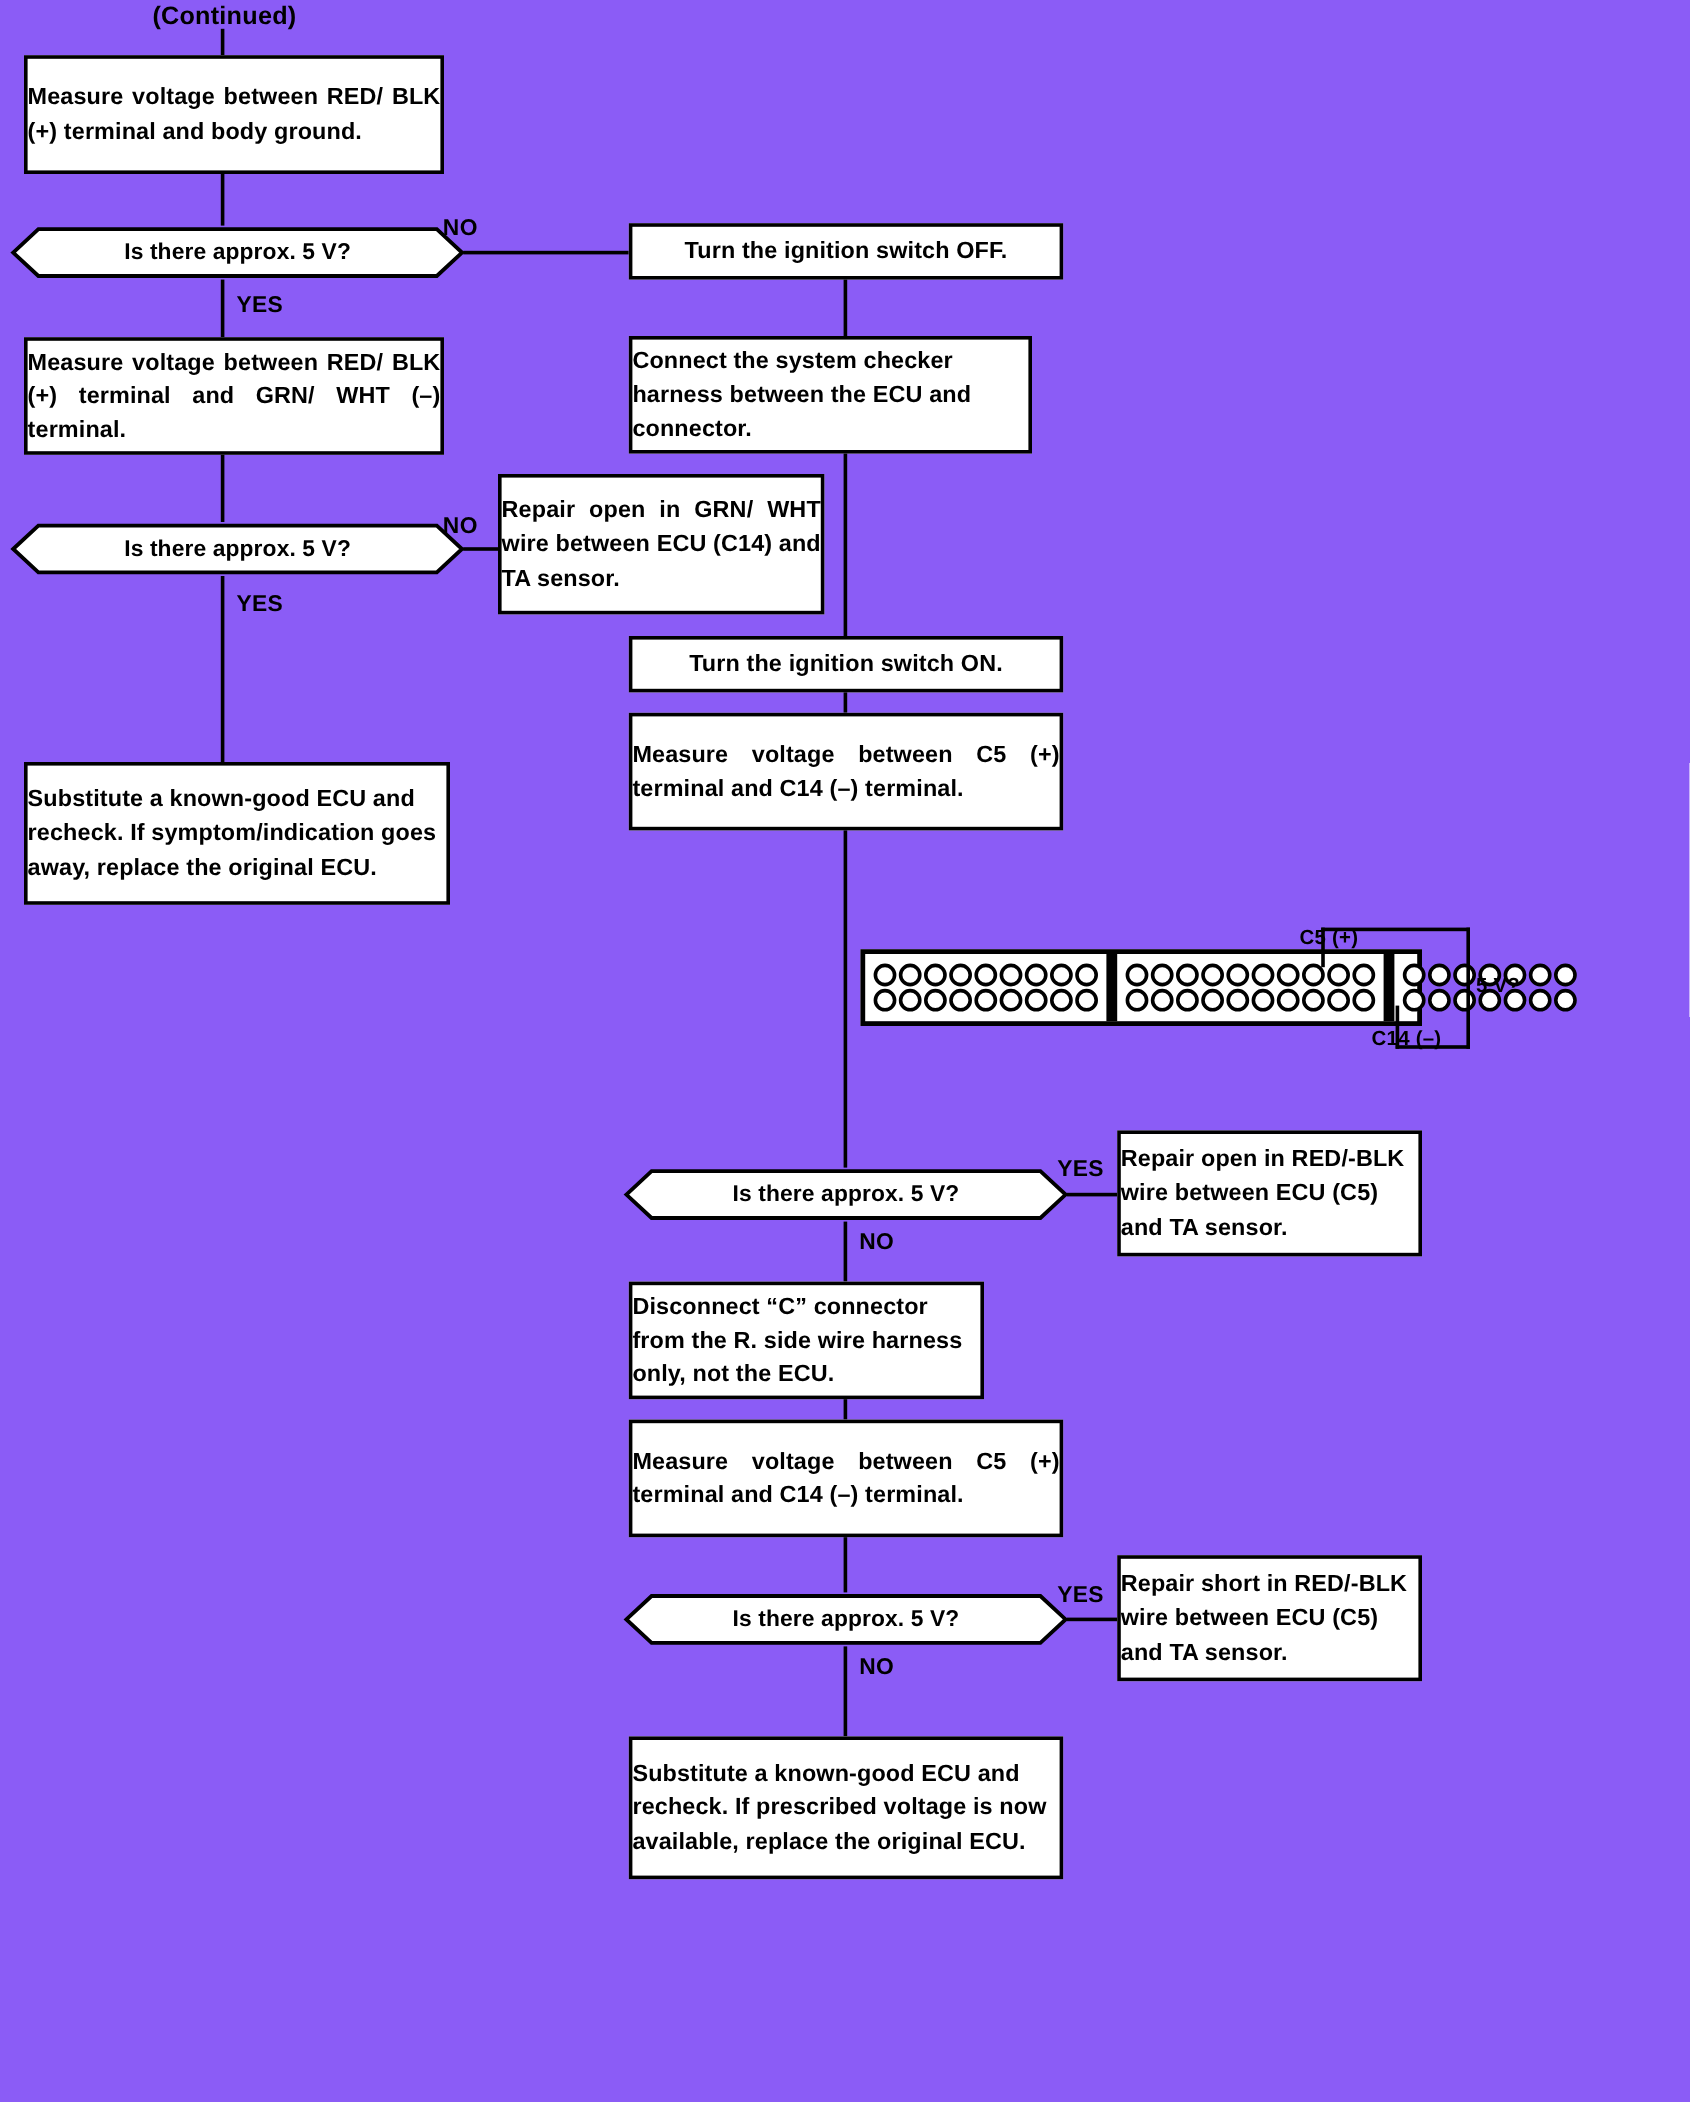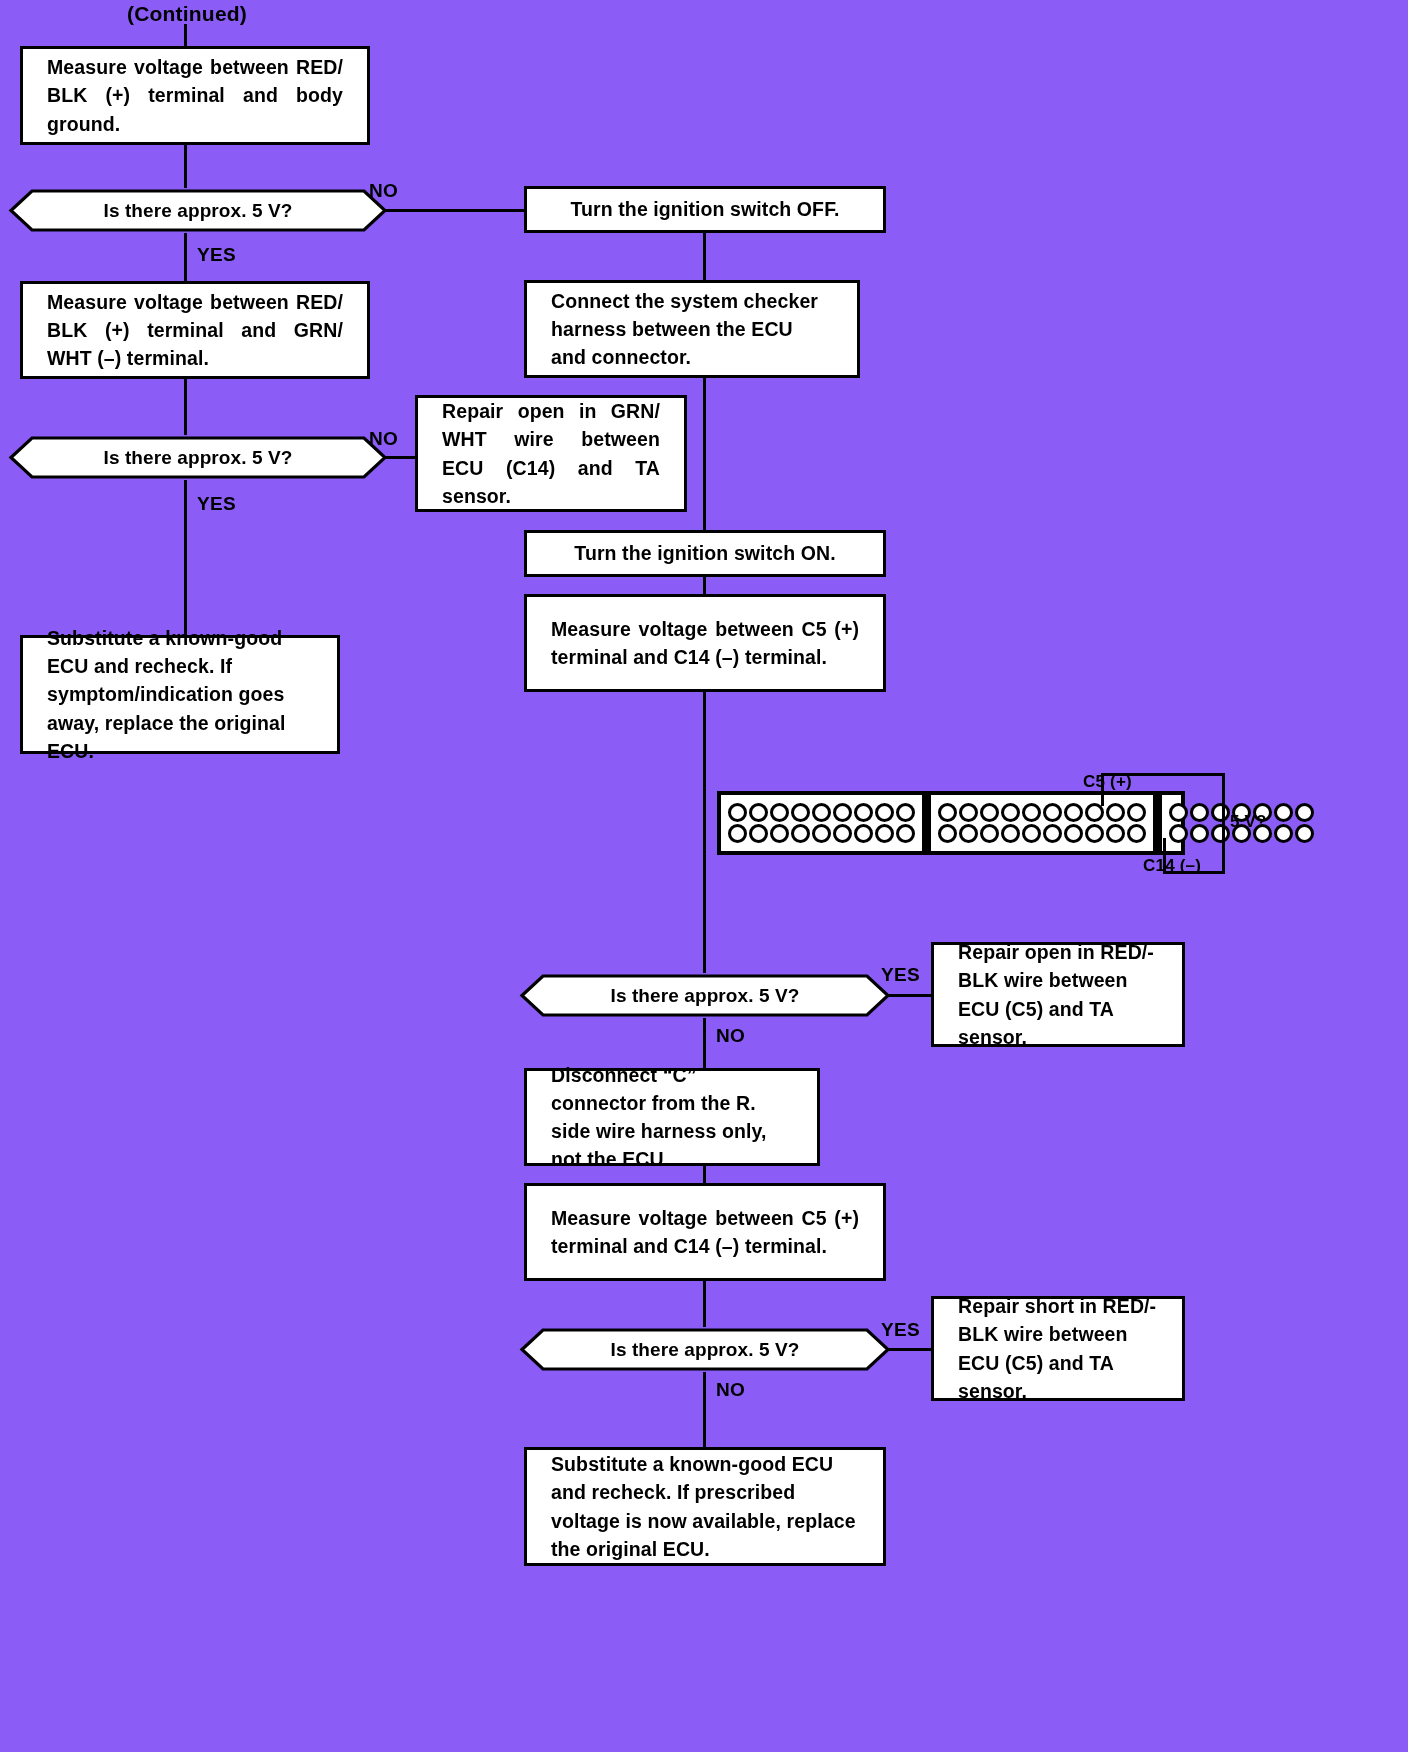--- a/index.html
+++ b/index.html
@@ -26,21 +26,21 @@
     border: 3px solid #000;
     background: #fff;
     display: flex;
     align-items: center;
     font-size: 19.5px;
     font-weight: bold;
     line-height: 1.44;
     letter-spacing: 0.1px;
   }
   .proc .txt {
-    padding: 0 24px;
+    padding: 0 0;
     width: 100%;
   }
   .proc.center .txt { text-align: center; }
   .proc.just .txt   { text-align: justify; text-align-last: left; }
 
   .hex {
     position: absolute;
     box-sizing: border-box;
     display: flex;
     align-items: center;
@@ -154,21 +154,21 @@
     </svg>
     <span class="hexlabel">Is there approx. 5 V?</span>
   </div>
 
   <div class="branch" style="left:369px; top:428px;">NO</div>
   <div class="line hline" style="left:386px; top:456px; width:30px;"></div>
 
   <div class="branch" style="left:197px; top:493px;">YES</div>
   <div class="line vline" style="left:184px; top:480px; height:155px;"></div>
 
-  <div class="proc" style="left:20px; top:635px; width:320px; height:119px;">
+  <div class="proc" style="left:20px; top:635px; width:355px; height:119px;">
     <span class="txt">Substitute a known-good ECU and recheck. If symptom/indication goes away, replace the original ECU.</span>
   </div>
 
   <div class="proc center" style="left:524px; top:186px; width:362px; height:47px;">
     <span class="txt">Turn the ignition switch OFF.</span>
   </div>
 
   <div class="line vline" style="left:703px; top:233px; height:47px;"></div>
 
   <div class="proc" style="left:524px; top:280px; width:336px; height:98px;">

